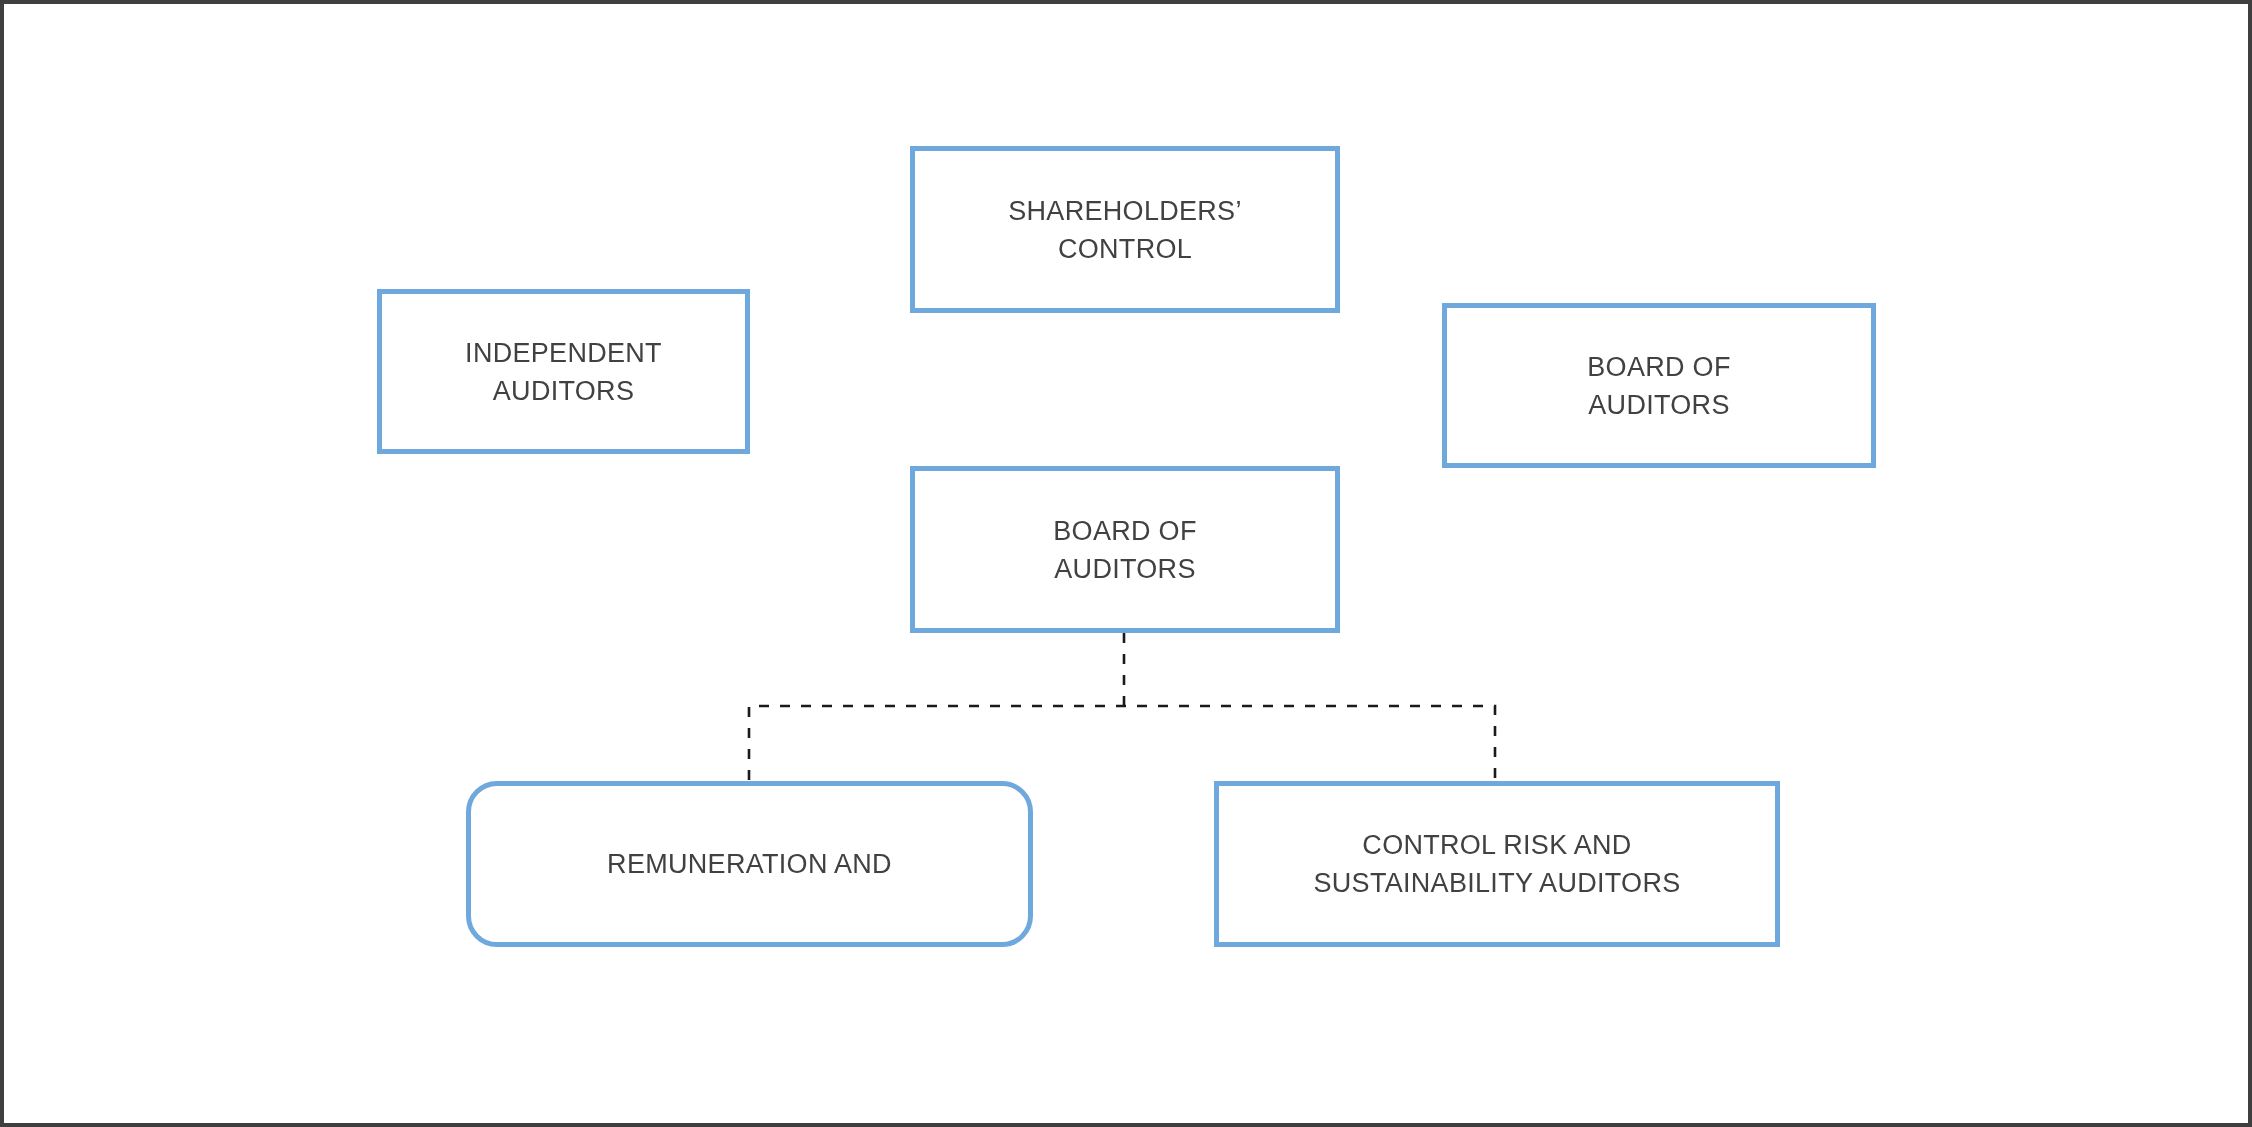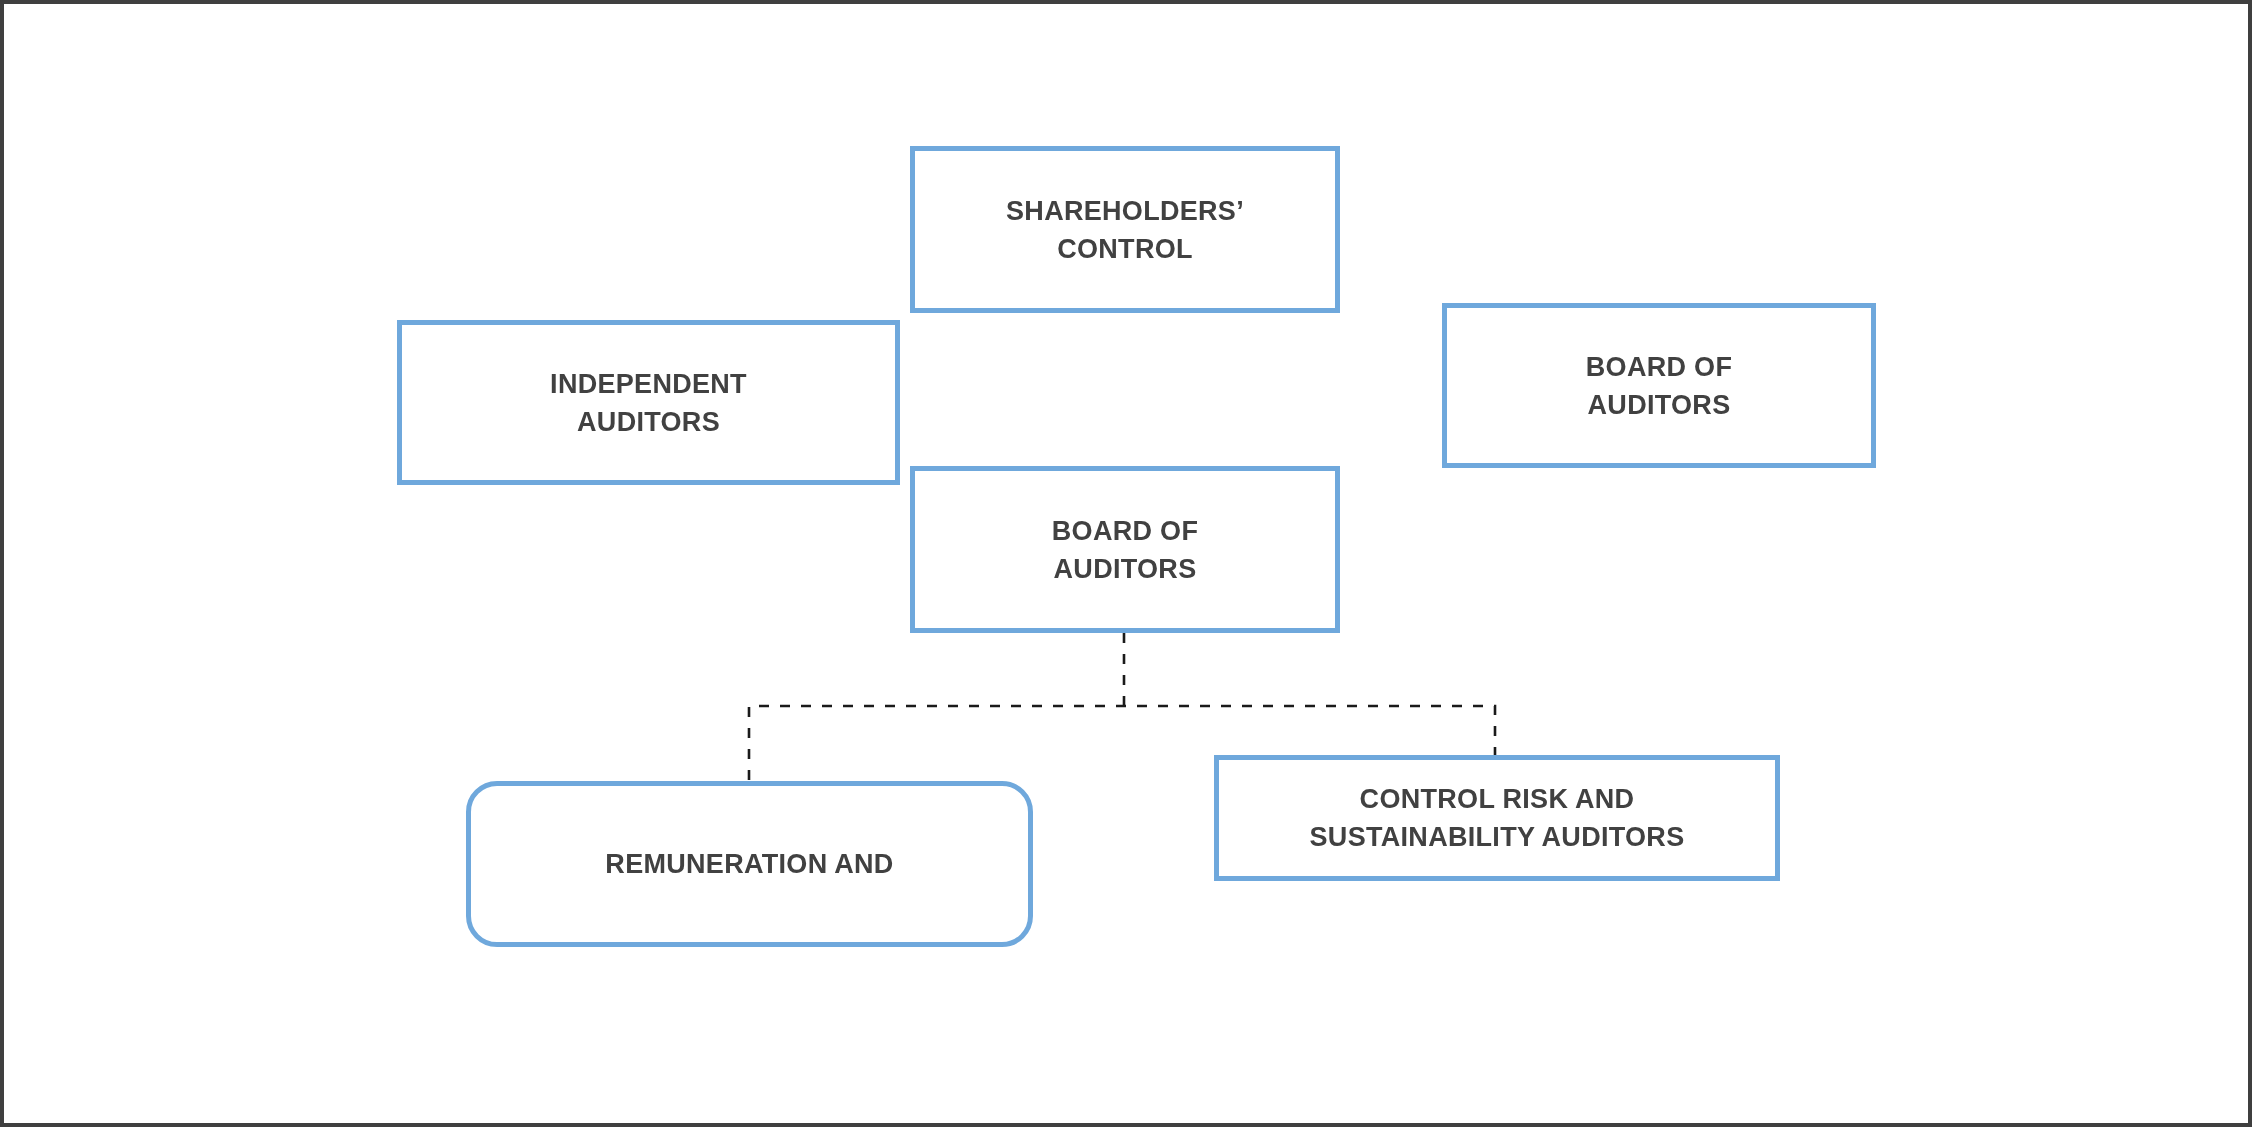--- a/index.html
+++ b/index.html
@@ -47,31 +47,31 @@
   .node {
     position: absolute;
     box-sizing: border-box;
     border: 5px solid var(--accent);
     background: #ffffff;
     display: flex;
     flex-direction: column;
     align-items: center;
     justify-content: center;
     color: var(--text);
-    font-weight: 700;
+    font-weight: 400;
     font-size: 27px;
     line-height: 38px;
     letter-spacing: 0.3px;
   }
   #node-shareholders-meeting   { left: 910px;  top: 146px; width: 430px; height: 167px; }
-  #node-independent-auditors   { left: 377px;  top: 320px; width: 503px; height: 165px; margin-left: 20px; }
+  #node-independent-auditors   { left: 377px;  top: 289px; width: 373px; height: 165px; }
   #node-board-of-auditors      { left: 1442px; top: 303px; width: 434px; height: 165px; }
   #node-board-of-directors     { left: 910px;  top: 466px; width: 430px; height: 167px; }
   #node-remuneration-committee { left: 466px;  top: 781px; width: 567px; height: 166px; border-radius: 31px; }
-  #node-control-risk-committee { left: 1214px; top: 755px; width: 566px; height: 126px; }
+  #node-control-risk-committee { left: 1214px; top: 781px; width: 566px; height: 166px; }
 </style>
 </head>
 <body>
 
 <div class="canvas">
 
   <svg class="connectors" viewBox="0 0 2252 1127" xmlns="http://www.w3.org/2000/svg">
     <path d="M1124,633 L1124,706"></path>
     <path d="M749,780 L749,706 L1495,706 L1495,780"></path>
   </svg>

